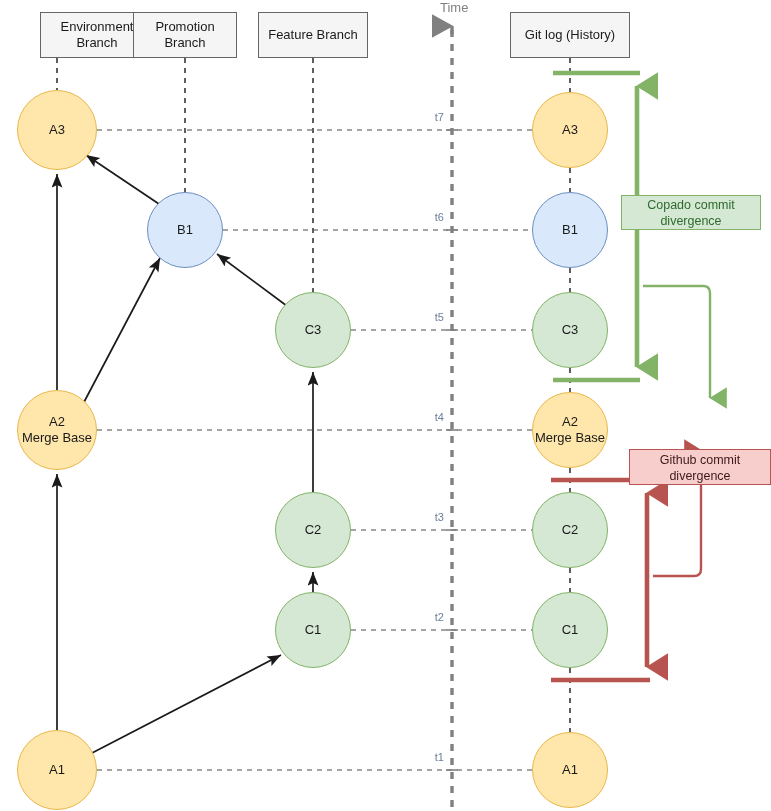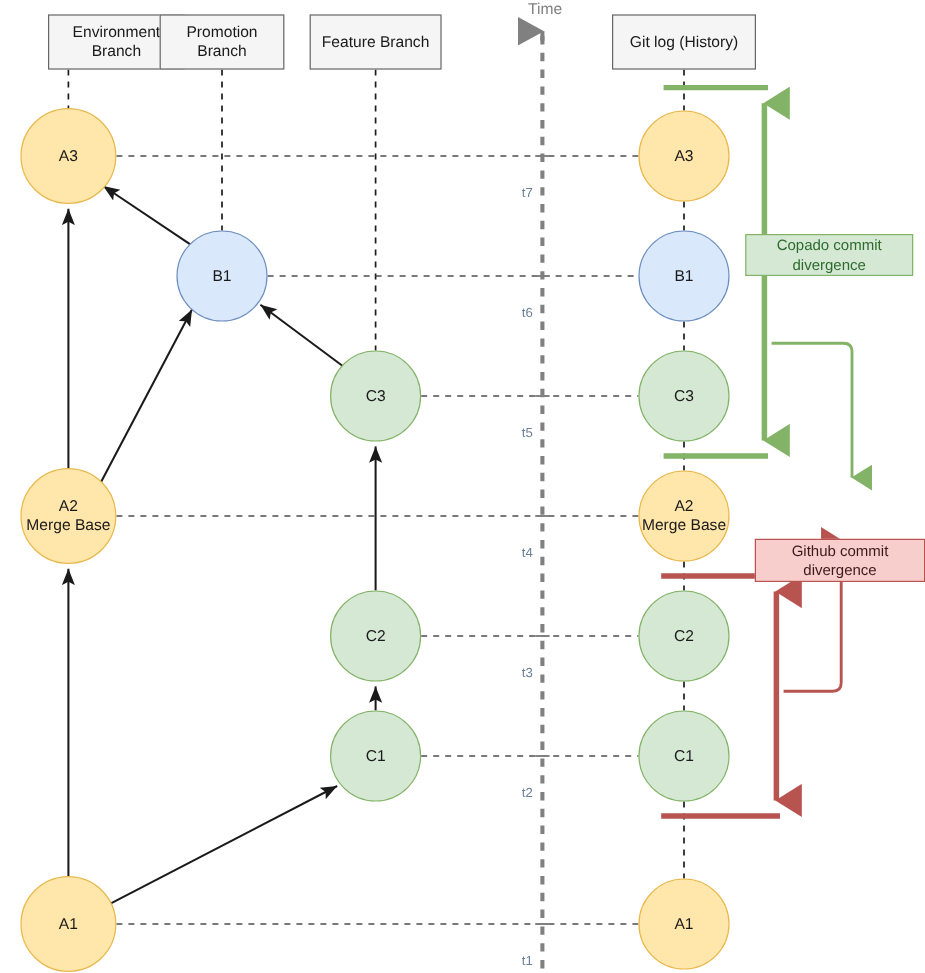--- a/index.html
+++ b/index.html
@@ -25,26 +25,26 @@
   }
   .node .l2{display:block;}
   .node-yellow{background:#ffe6ab;border:1px solid #e8b74a;align-items:center;}
   .node-blue{background:#dae8fc;border:1px solid #6c8ebf;}
   .node-green{background:#d5e8d4;border:1px solid #82b366;}
   
   .time-label{
     position:absolute;font-size:13px;color:#808080;
   }
   .tick-label{
-    position:absolute;font-size:11px;color:#6b7f99;text-align:right;margin-top:44px;
+    position:absolute;font-size:11px;color:#6b7f99;text-align:right;
   }
   
   .callout{
     position:absolute;box-sizing:border-box;
-    display:flex;flex-direction:column;align-items:center;justify-content:center;
+    display:flex;flex-direction:column;align-items:center;justify-content:flex-end;
     font-size:12.5px;text-align:center;line-height:1.3;
   }
   .callout-green{background:#d5e8d4;border:1px solid #82b366;color:#2e6b2e;}
   .callout-red{background:#f8cecc;border:1px solid #b85450;color:#3d1a1a;}
 </style>
 </head>
 <body>
 
 <div id="canvas">
 

